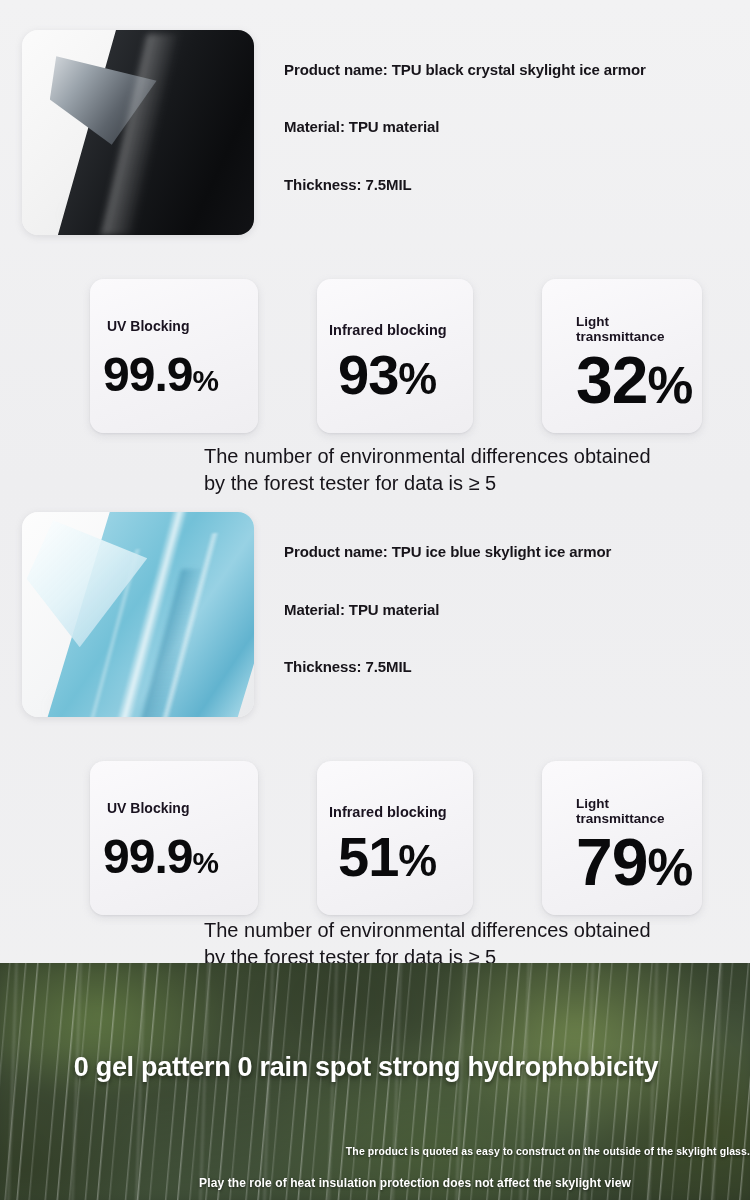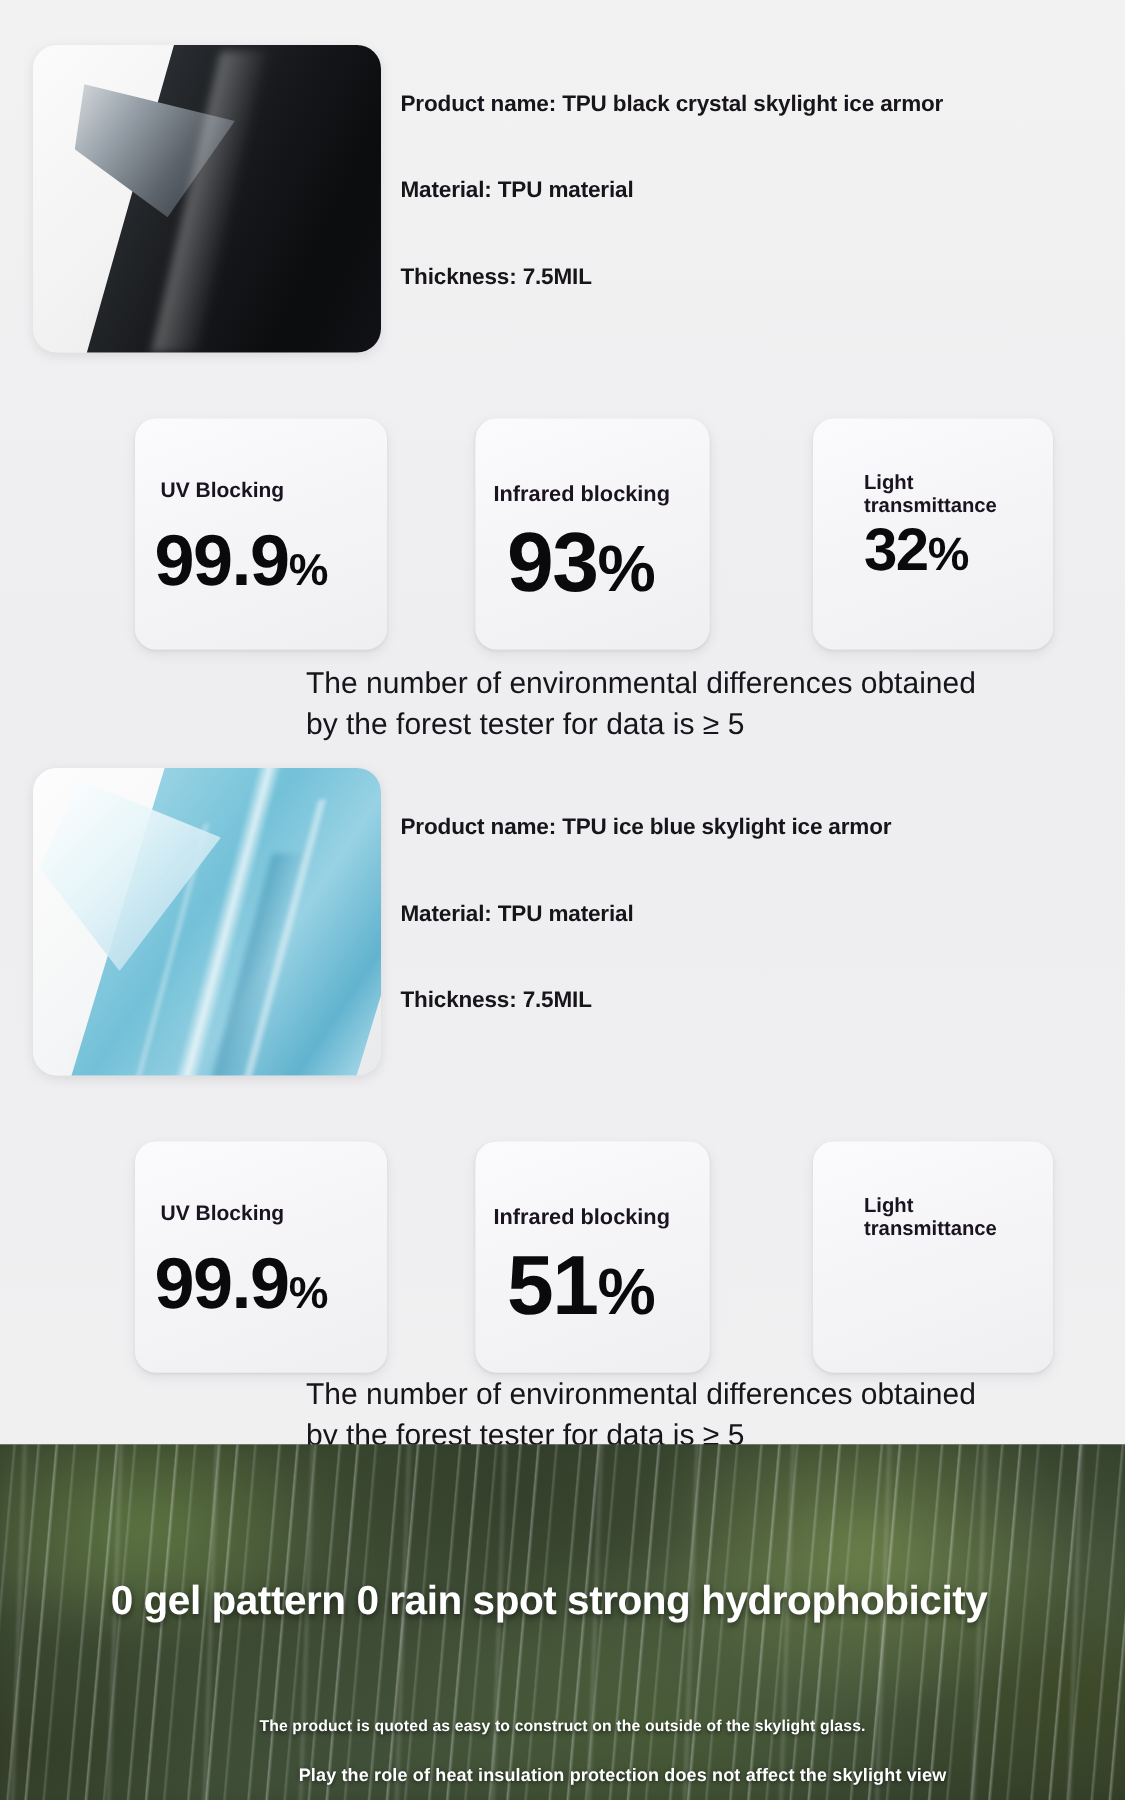--- a/index.html
+++ b/index.html
@@ -148,20 +148,21 @@
     left: 267px;
     top: 0;
     width: 470px;
   }
   .spec-line {
     font-size: 15px;
     font-weight: bold;
     color: #17141a;
     letter-spacing: -0.1px;
     white-space: nowrap;
+    margin-left: 17px;
   }
 
   
   .stats-row {
     position: absolute;
     left: 0;
     width: 750px;
     height: 156px;
   }
   .stat-card {
@@ -191,21 +192,21 @@
     font-weight: bold;
     color: #0a0a0c;
     line-height: 1;
     white-space: nowrap;
     letter-spacing: -1px;
   }
   .stat-value .pct { font-size: 0.62em; }
   .card-1 .stat-value { left: 13px; top: 72px; font-size: 48px; }
   .card-2 .stat-value { left: 21px; top: 68px; font-size: 56px; }
   .card-2 .stat-value .pct { font-size: 0.78em; }
-  .card-3 .stat-value { left: 34px; top: 68px; font-size: 40px; }
+  .card-3 .stat-value { left: 34px; top: 68px; font-size: 66px; }
   .card-3 .stat-value .pct { font-size: 0.78em; }
 
   .footnote {
     position: absolute;
     left: 204px;
     width: 470px;
     font-size: 20px;
     font-weight: normal;
     color: #17141a;
     line-height: 1.34;
@@ -284,21 +285,21 @@
   }
   .banner-sub {
     position: absolute;
     left: 0;
     width: 750px;
     text-align: center;
     color: #ffffff;
     font-weight: bold;
     text-shadow: 0 1px 3px rgba(0,0,0,0.6);
   }
-  .banner-sub-1 { top: 1145px; font-size: 10.5px; letter-spacing: 0.1px; }
+  .banner-sub-1 { top: 1145px; font-size: 10.5px; letter-spacing: 0.1px; text-align: right; }
   .banner-sub-2 { top: 1176px; font-size: 12px; letter-spacing: 0.1px; margin-left: 40px; }
 </style>
 </head>
 <body>
 
 <div class="page">
 
   <div class="product-block" style="top:30px;">
     <div class="product-photo">
       <div class="photo-inner">
@@ -359,20 +360,21 @@
       <div class="stat-label">UV Blocking</div>
       <div class="stat-value"><span>99.9</span><span class="pct">%</span></div>
     </div>
     <div class="stat-card card-2">
       <div class="stat-label">Infrared blocking</div>
       <div class="stat-value"><span>51</span><span class="pct">%</span></div>
     </div>
     <div class="stat-card card-3">
       <div class="stat-label" style="white-space:pre-line;">Light
 transmittance</div>
+      <div class="stat-value"><span>79</span><span class="pct">%</span></div>
     </div>
   </div>
 
   <div class="footnote" style="top:917px;">The number of environmental differences obtained by the forest tester for data is ≥ 5</div>
 
   <div class="rain-banner">
     <div class="rain-bg"></div>
     <div class="rain-dark"></div>
     <div class="rain-streaks"></div>
     <div class="rain-streaks2"></div>

